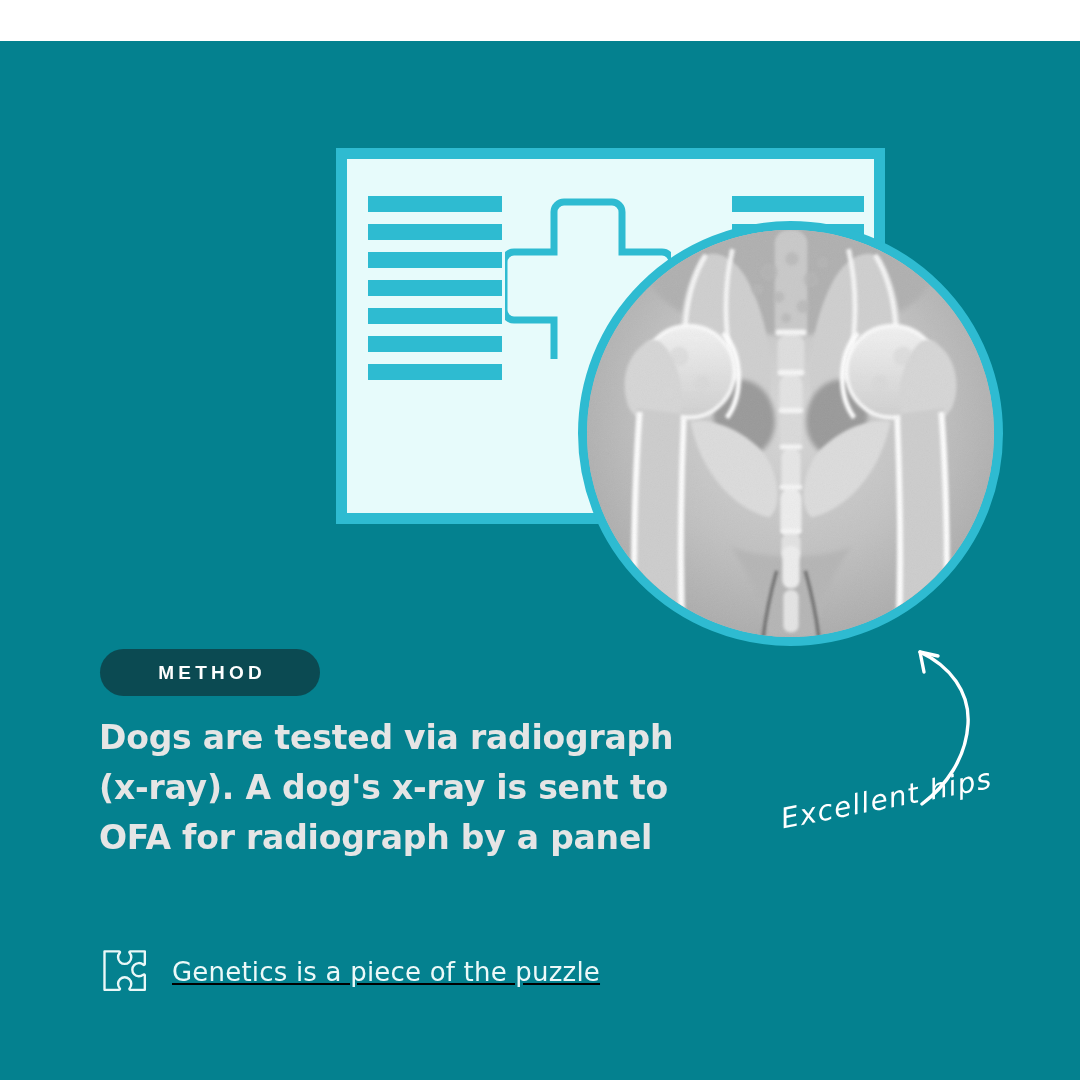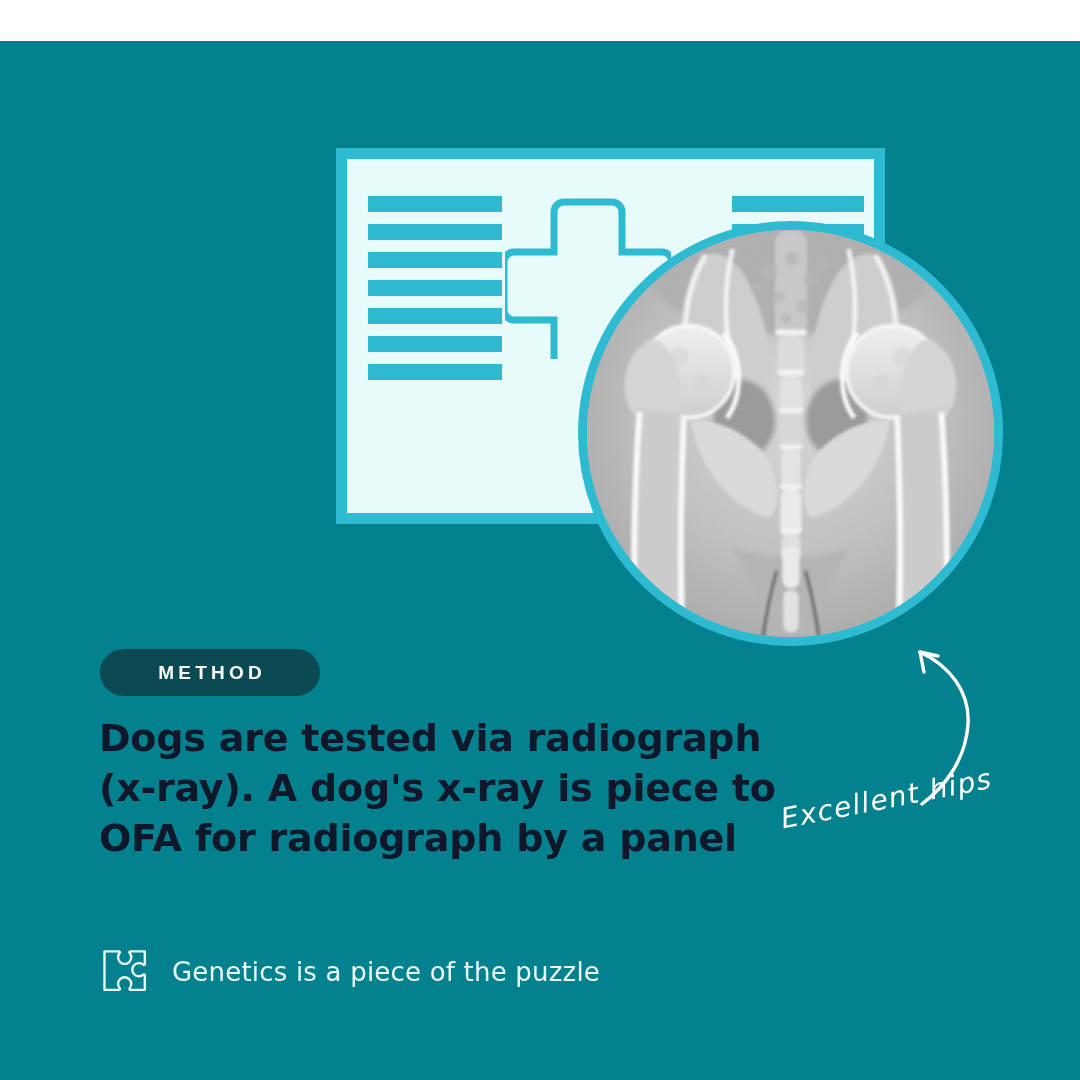--- a/index.html
+++ b/index.html
@@ -105,36 +105,37 @@
     text-indent: 4.2px;
     font-family: "Liberation Sans", sans-serif;
   }
 
   
   #method-body {
     position: absolute;
     left: 99px;
     top: 672px;
     width: 660px;
-    color: #0f172a;
-    font-size: 38px;
+    color: #e5e5e5;
+    font-size: 33px;
     font-weight: bold;
     line-height: 50px;
     letter-spacing: -0.2px;
     font-family: "DejaVu Sans", sans-serif;
   }
   #method-body .ln { display: block; white-space: nowrap; }
 
   
   #footer {
     position: absolute;
     left: 99px;
     top: 903px;
     display: flex;
     align-items: center;
+    text-decoration: underline;
   }
   #puzzle-icon {
     width: 55px;
     height: 55px;
     flex: 0 0 auto;
   }
   #puzzle-icon svg { display: block; width: 100%; height: 100%; }
   #footer-label {
     margin-left: 18px;
     color: #ecf9f9;
@@ -332,21 +333,21 @@
       <rect width="425" height="425" filter="url(#grain)" opacity="0.55"></rect>
     </svg>
   </div>
 
   <div id="method-badge">
     <span id="method-badge-label">METHOD</span>
   </div>
 
   <div id="method-body">
     <span class="ln">Dogs are tested via radiograph</span>
-    <span class="ln">(x-ray). A dog's x-ray is piece to</span>
+    <span class="ln">(x-ray). A dog's x-ray is sent to</span>
     <span class="ln">OFA for radiograph by a panel</span>
   </div>
 
   <div id="footer">
     <span id="puzzle-icon">
       <svg viewBox="0 0 60 60" xmlns="http://www.w3.org/2000/svg">
         <path d="M6 8 H22 a1 1 0 0 1 .6 1.7 a7.2 7.2 0 1 0 10.8 0 A1 1 0 0 1 34 8 H50 V22 a1 1 0 0 1 -1.7 .6 a7.2 7.2 0 1 0 0 10.8 A1 1 0 0 1 50 34 V50 H34 a1 1 0 0 1 -.6 -1.7 a7.2 7.2 0 1 0 -10.8 0 A1 1 0 0 1 22 50 H6 Z" fill="none" stroke="#eaf8f8" stroke-width="2.6" stroke-linejoin="round"></path>
       </svg>
     </span>
     <span id="footer-label">Genetics is a piece of the puzzle</span>

